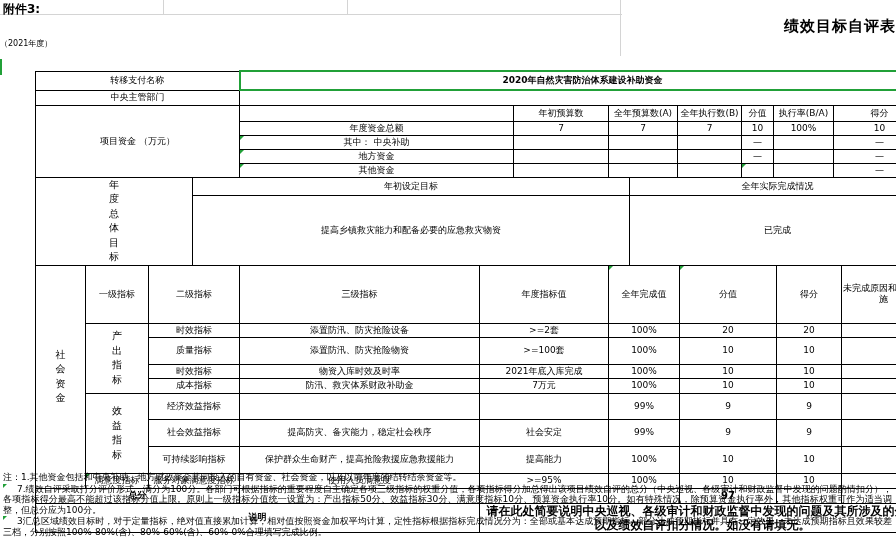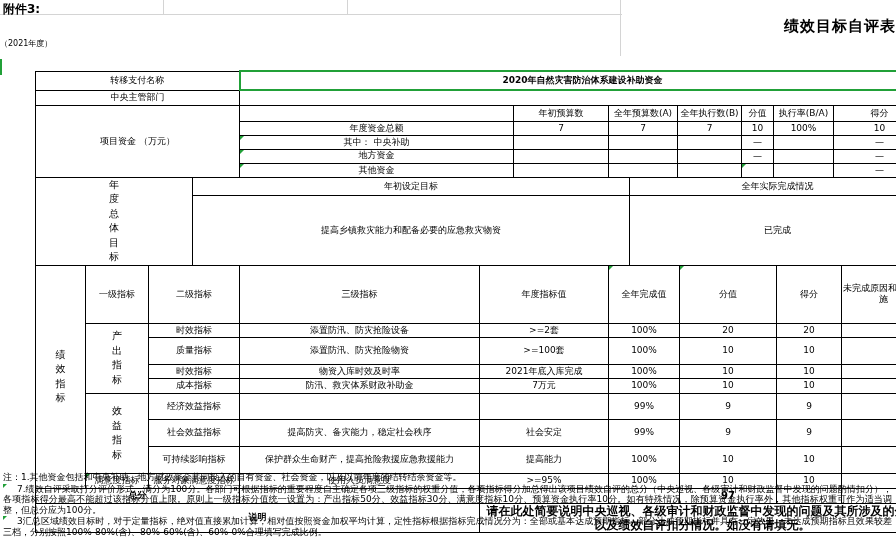--- a/index.html
+++ b/index.html
@@ -17,21 +17,21 @@
   table.tbl + table.tbl{margin-top:-1px;}
   .tbl td{border:1px solid #000;font-size:9px;text-align:center;vertical-align:middle;
           padding:0 1px;overflow:hidden;line-height:1.2;position:relative;white-space:normal;}
   .b{font-weight:bold;}
   .sm{font-size:7.5px;}
   .sel{border:2px solid #21a038 !important;font-weight:bold;font-size:10px;}
   .vert span{display:inline-block;width:1em;word-break:break-all;line-height:1.45;font-size:10px;}
   .tri:before{content:"";position:absolute;left:0;top:0;width:0;height:0;
               border-style:solid;border-width:4px 4px 0 0;
               border-color:#21a038 transparent transparent transparent;}
-  .shift-r{padding-left:26px;font-family:Liberation Mono, monospace;}
+  .shift-r{padding-left:26px;}
   #notes{position:absolute;left:3px;top:472px;width:889px;font-size:9px;line-height:10.5px;}
   #notes p{margin:0 0 1px 0;position:relative;text-align:justify;}
   #notes p.ind{text-indent:14px;}
   #notes p.ind:before{content:"";position:absolute;left:0;top:0;width:0;height:0;
               border-style:solid;border-width:4px 4px 0 0;
               border-color:#21a038 transparent transparent transparent;}
   .goal-cell{font-size:9px;}
   .hdr57 td{height:57px;}
 </style>
 </head>
@@ -153,21 +153,21 @@
         <col style="width:91px">
         <col style="width:240px">
       <col style="width:129px">
         <col style="width:71px">
         <col style="width:97px">
         <col style="width:65px">
         <col style="width:84px">
     </colgroup>
     <tbody>
         <tr class="hdr57" style="height:57px">
-      <td rowspan="9" class="vert"><span>绩效指标</span></td>
+      <td rowspan="9" class="vert"><span>社会资金</span></td>
       <td>一级指标</td>
       <td>二级指标</td>
       <td>三级指标</td>
       <td>年度指标值</td>
       <td class="tri">全年完成值</td>
       <td class="tri">分值</td>
       <td>得分</td>
       <td>未完成原因和改进措施</td>
     </tr>
     <tr style="height:14px">

